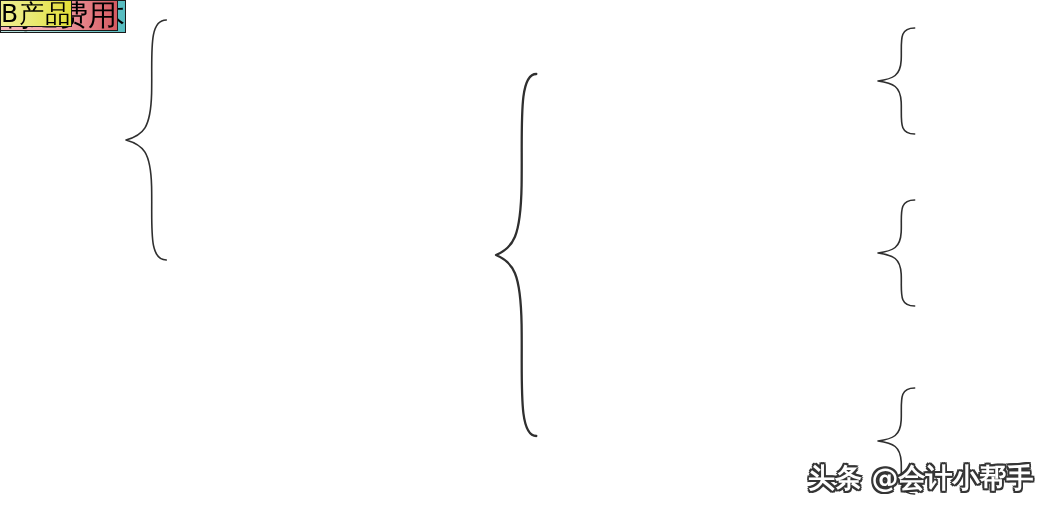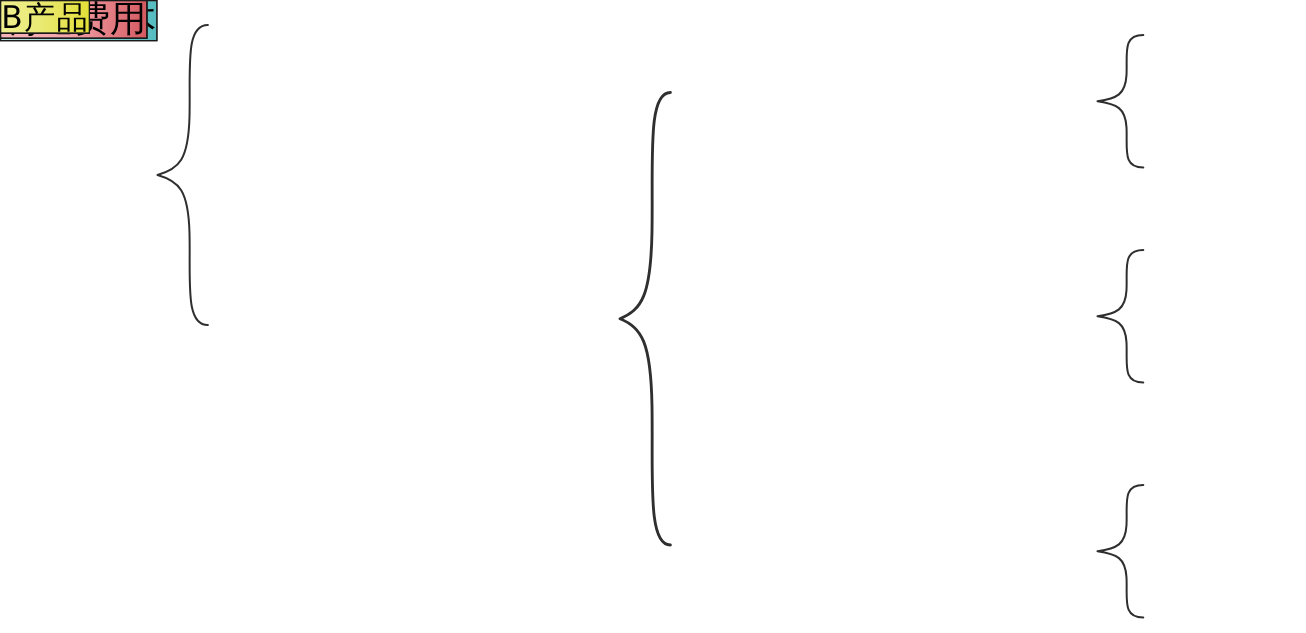--- a/index.html
+++ b/index.html
@@ -139,14 +139,15 @@
       <svg width="42" height="110" viewBox="0 0 42 110">
         <path d="M 38.64 2 C 21.84 2, 26.04 16.5, 25.2 34.1 C 24.36 49.5, 17.64 52.8, 2 55 C 17.64 57.2, 24.36 60.5, 25.2 75.9 C 26.04 93.5, 21.84 108, 38.64 108" fill="none" stroke="#2f2f2f" stroke-width="1.6" stroke-linecap="round" stroke-linejoin="round"></path>
       </svg>
     </div>
   <div class="brace" style="left: 876px; top: 386px;">
       <svg width="42" height="110" viewBox="0 0 42 110">
         <path d="M 38.64 2 C 21.84 2, 26.04 16.5, 25.2 34.1 C 24.36 49.5, 17.64 52.8, 2 55 C 17.64 57.2, 24.36 60.5, 25.2 75.9 C 26.04 93.5, 21.84 108, 38.64 108" fill="none" stroke="#2f2f2f" stroke-width="1.6" stroke-linecap="round" stroke-linejoin="round"></path>
       </svg>
     </div>
 
+  <div class="watermark" style="left: 808px; top: 460px;">头条 @会计小帮手</div>
 
 </div>
 
 </body></html>

